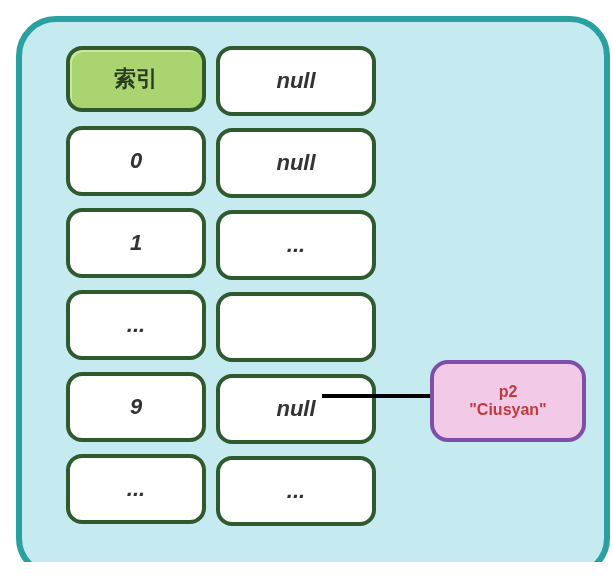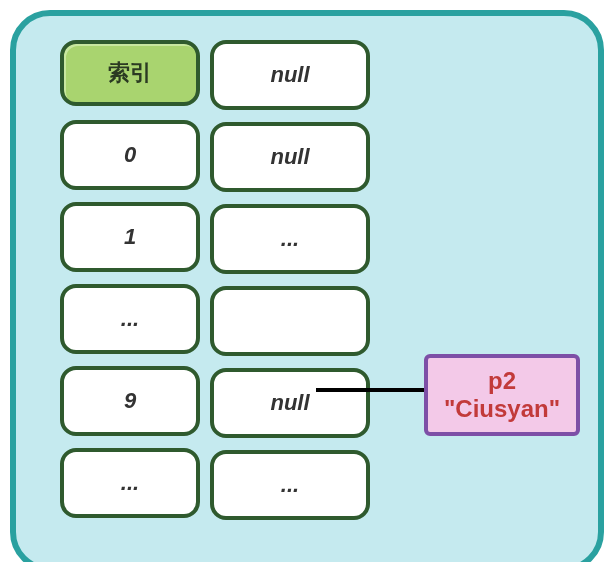--- a/index.html
+++ b/index.html
@@ -1,24 +1,24 @@
 <!DOCTYPE html>
 <html><head>
 <meta charset="utf-8">
 <style>
   html,body{margin:0;padding:0;background:#fff;font-family:"PingFang SC","Microsoft YaHei",sans-serif}
-  .stage{width:613px;height:562px;position:relative;box-sizing:border-box;padding:10px}
+  .stage{width:613px;height:562px;position:relative;box-sizing:border-box;padding:16px}
   .panel{width:594px;height:562px;border:6px solid #2aa1a0;border-radius:40px;background:#c5eaef;position:relative;box-sizing:border-box}
   .col{position:absolute;top:24px}
   .col-index{left:44px;width:140px}
   .col-data{left:194px;width:160px}
   .head{height:58px;border:4px solid #2f5a2e;border-radius:16px;background:#a9d46f;color:#2b3a22;font-weight:700;font-size:22px;display:flex;align-items:center;justify-content:center;margin-bottom:14px;box-shadow:inset 2px 2px 0 #c8e7a0}
   .cell{height:62px;border:4px solid #2f5a2e;border-radius:16px;background:#fff;color:#333;font-size:22px;font-weight:600;display:flex;align-items:center;justify-content:center;margin-bottom:12px;font-style:italic}
   .cell.blank{color:#fff}
-  .pointer-box{position:absolute;right:18px;top:338px;width:148px;height:74px;border:4px solid #7d4fa6;border-radius:6px;background:#f3c9e8;display:flex;flex-direction:column;align-items:center;justify-content:center;font-size:24px;color:#c23a3a;font-weight:700;line-height:1.15}
+  .pointer-box{position:absolute;right:18px;top:338px;width:148px;height:74px;border:4px solid #7d4fa6;border-radius:18px;background:#f3c9e8;display:flex;flex-direction:column;align-items:center;justify-content:center;font-size:16px;color:#c23a3a;font-weight:700;line-height:1.15}
   .arrow{position:absolute;top:372px;left:300px;width:130px;height:4px;background:#000}
   .arrow:after{content:"";position:absolute;right:-2px;top:-8px;border-left:16px solid #000;border-top:10px solid transparent;border-bottom:10px solid transparent}
 </style>
 </head>
 <body>
 
 <div class="stage">
   <div class="panel">
 
     <div class="col col-index">

